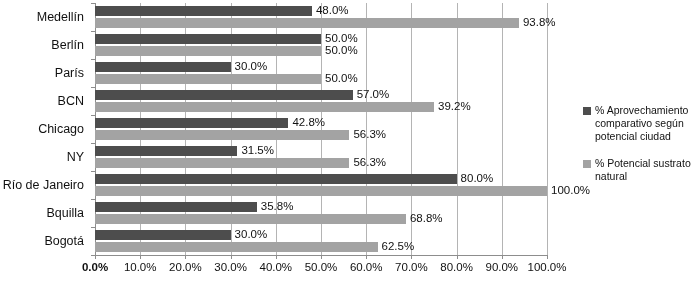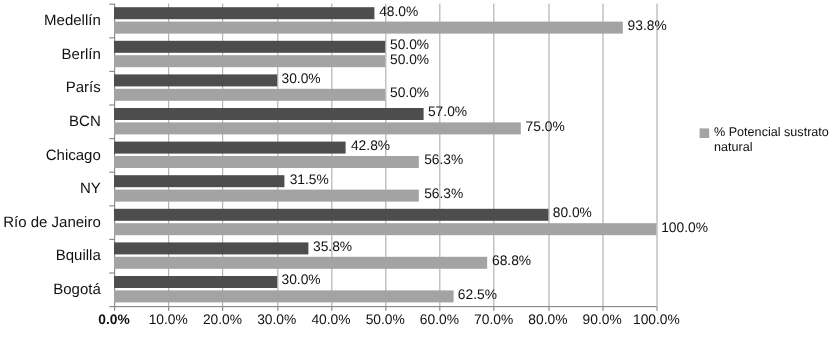--- a/index.html
+++ b/index.html
@@ -204,21 +204,21 @@
         <div class="band" style="top: 56px;">
           <div class="bar series0" style="width: 135.6px; background: rgb(77, 77, 77);"></div>
           <div class="bar-value series0" style="left: 139.6px;">30.0%</div>
           <div class="bar series1" style="width: 226px; background: rgb(163, 163, 163);"></div>
           <div class="bar-value series1" style="left: 230px;">50.0%</div>
         </div>
         <div class="band" style="top: 84px;">
           <div class="bar series0" style="width: 257.64px; background: rgb(77, 77, 77);"></div>
           <div class="bar-value series0" style="left: 261.64px;">57.0%</div>
           <div class="bar series1" style="width: 339px; background: rgb(163, 163, 163);"></div>
-          <div class="bar-value series1" style="left: 343px;">75.0%</div>
+          <div class="bar-value series1" style="left: 343px;">39.2%</div>
         </div>
         <div class="band" style="top: 112px;">
           <div class="bar series0" style="width: 193.456px; background: rgb(77, 77, 77);"></div>
           <div class="bar-value series0" style="left: 197.456px;">42.8%</div>
           <div class="bar series1" style="width: 254.476px; background: rgb(163, 163, 163);"></div>
           <div class="bar-value series1" style="left: 258.476px;">56.3%</div>
         </div>
         <div class="band" style="top: 140px;">
           <div class="bar series0" style="width: 142.38px; background: rgb(77, 77, 77);"></div>
           <div class="bar-value series0" style="left: 146.38px;">31.5%</div>
@@ -276,18 +276,22 @@
       <div class="xtick-label" style="left: 226px;">50.0%</div>
       <div class="xtick-label" style="left: 271.2px;">60.0%</div>
       <div class="xtick-label" style="left: 316.4px;">70.0%</div>
       <div class="xtick-label" style="left: 361.6px;">80.0%</div>
       <div class="xtick-label" style="left: 406.8px;">90.0%</div>
       <div class="xtick-label" style="left: 452px;">100.0%</div>
     </div>
 
   <div class="legend">
       <div class="legend-entry">
+        <span class="legend-swatch series0" style="background: rgb(77, 77, 77);"></span>
+        <span class="legend-text">% Aprovechamiento comparativo según potencial ciudad</span>
+      </div>
+      <div class="legend-entry">
         <span class="legend-swatch series1" style="background: rgb(163, 163, 163);"></span>
         <span class="legend-text">% Potencial sustrato natural</span>
       </div>
     </div>
 
 </div>
 
 </body></html>

